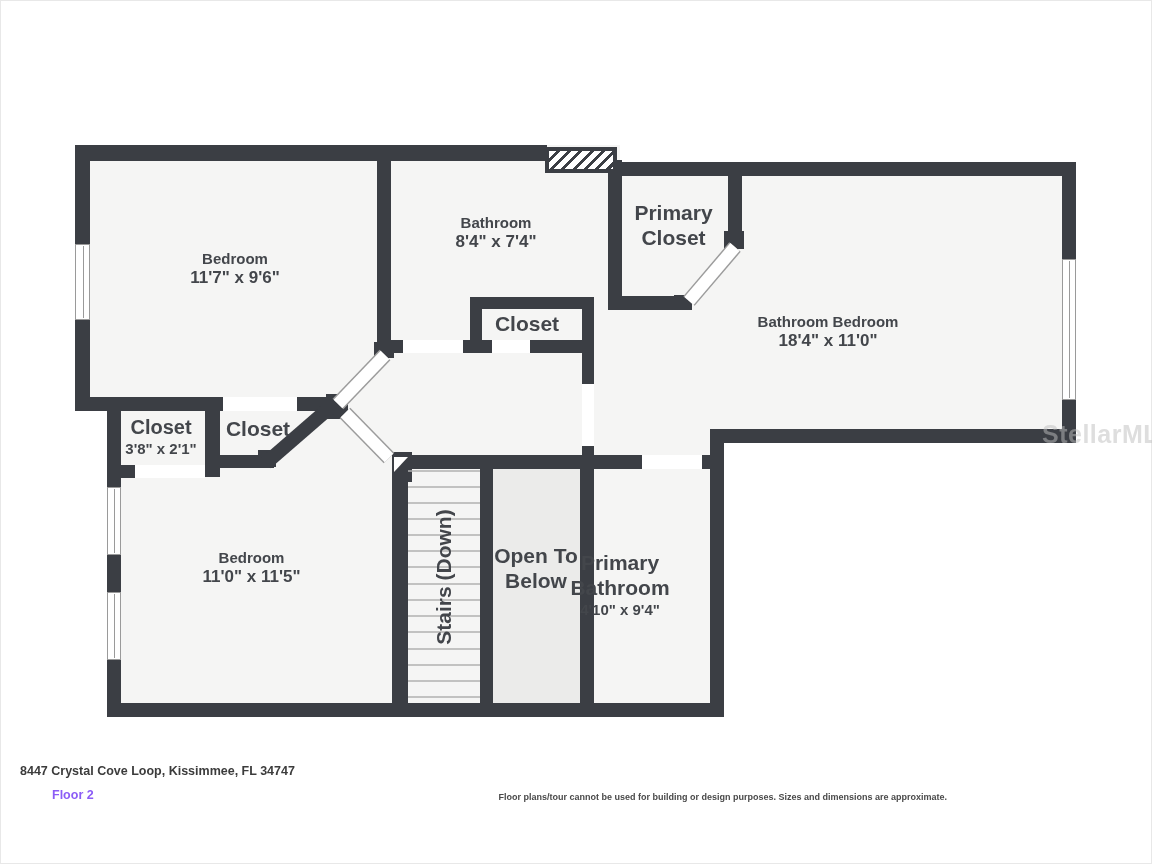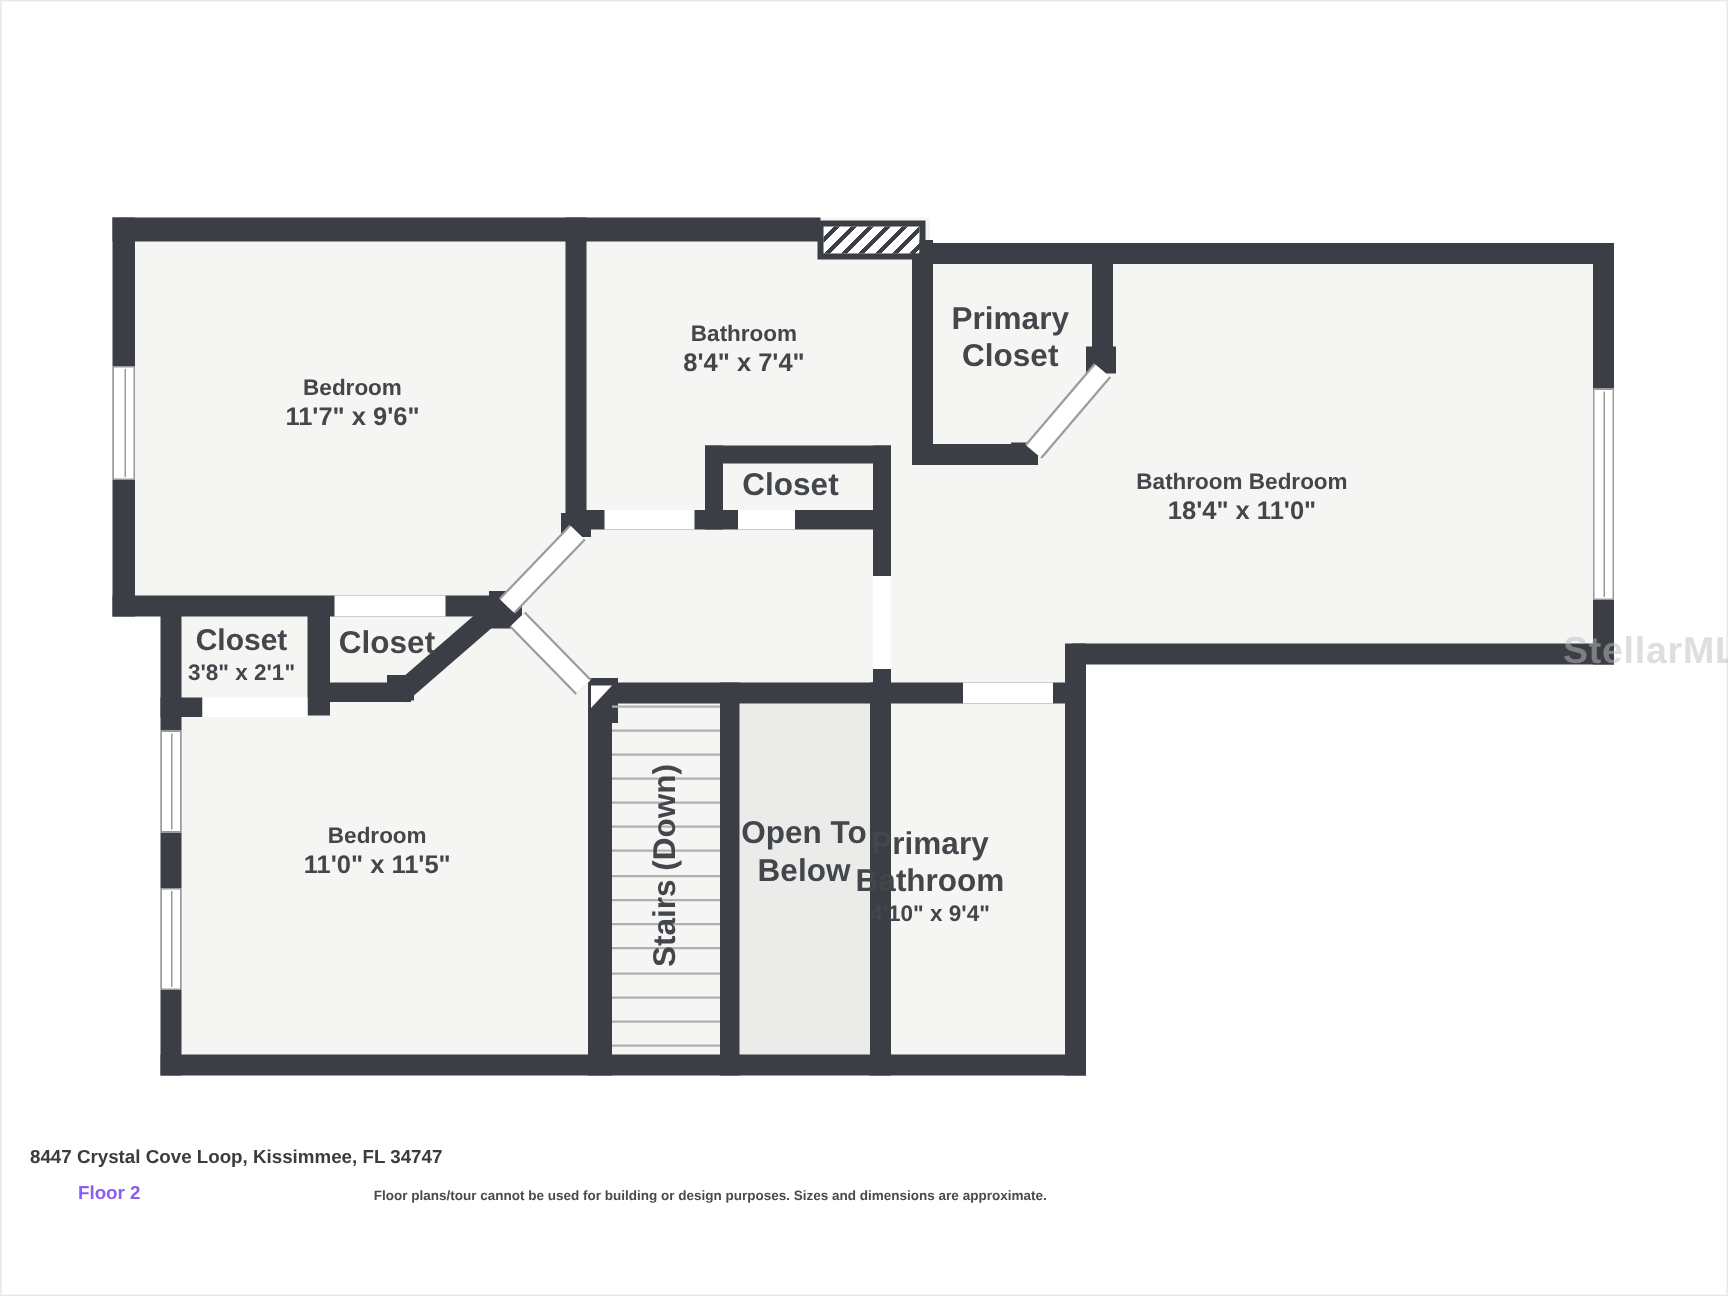--- a/index.html
+++ b/index.html
@@ -25,21 +25,21 @@
   .lbl .dm{display:block;font-size:17px;}
   .lbl.md .nm{font-size:21px;}
   .lbl.md .dm{font-size:15px;}
   .lbl.sm .nm{font-size:20px;}
   .lbl.sm .dm{font-size:15px;}
   .rot{transform:rotate(-90deg);}
   .watermark{position:absolute;left:1042px;top:420px;width:110px;font-size:25px;
              color:rgba(190,190,190,0.5);font-weight:bold;letter-spacing:0.5px;}
   .addr{position:absolute;left:20px;top:764px;font-size:12.5px;font-weight:bold;color:#3c3c3c;}
   .floor{position:absolute;left:20px;top:788px;font-size:12.5px;font-weight:bold;color:#8b5cf6;margin-left:32px;}
-  .disclaimer{position:absolute;left:0;top:792px;width:947px;text-align:center;
+  .disclaimer{position:absolute;left:0;top:792px;width:947px;text-align:right;
               font-size:9px;font-weight:bold;color:#4a4a4a;}
   svg{position:absolute;left:0;top:0;}
 </style>
 </head>
 <body>
 
 <div class="canvas">
   <div class="frame"></div>
 
   <div class="fill" style="left:75px;top:145px;width:545px;height:266px;"></div>

